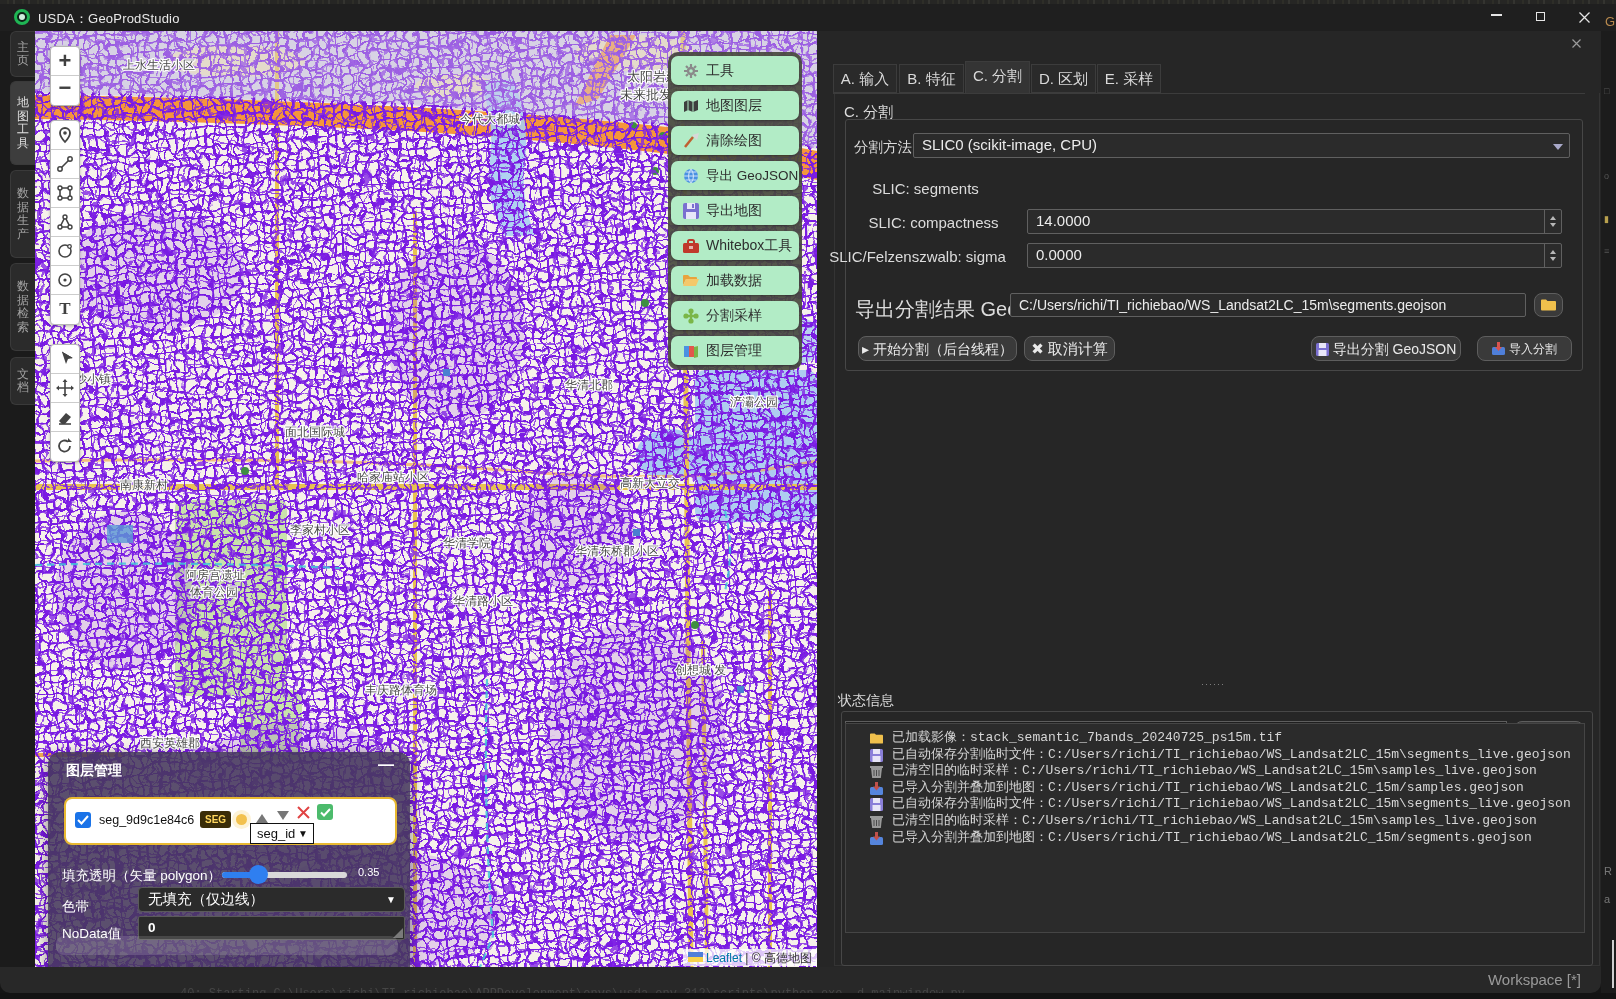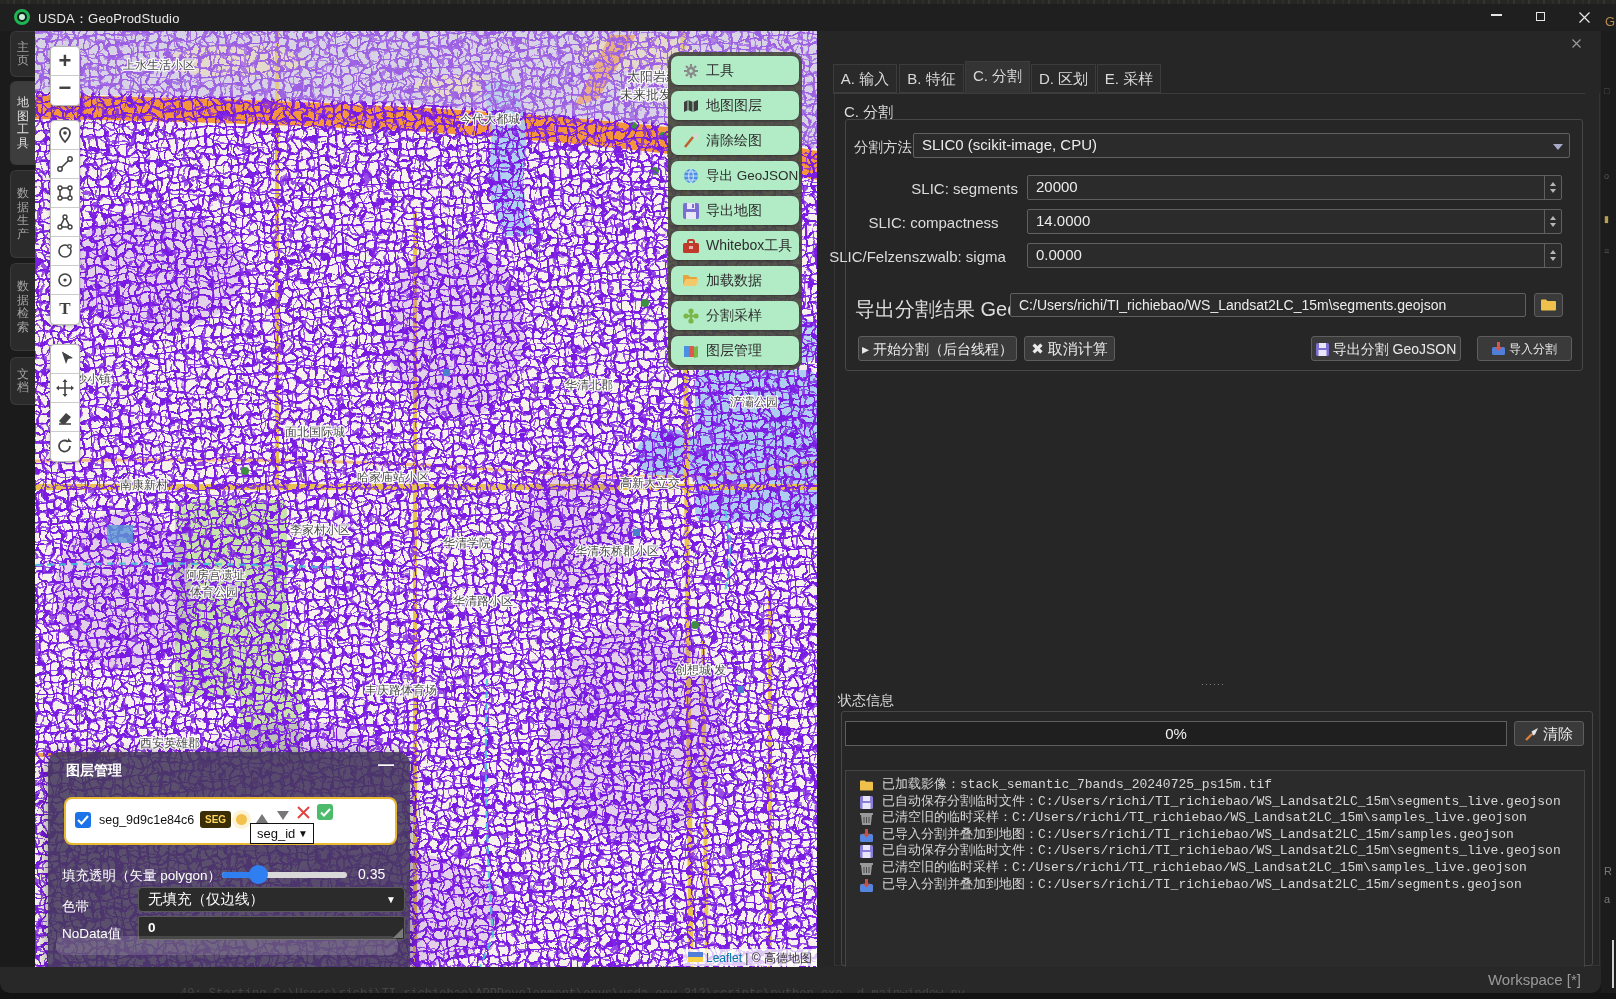--- a/index.html
+++ b/index.html
@@ -39,21 +39,21 @@
 #attr a{color:#0078a8}
 
 #rpanel{left:817px;top:31px;width:784px;height:936px;background:#262626;color:#dcdcdc;font-size:15px}
 .rtab{position:absolute;top:33px;height:29px;background:#2a2a2a;border:1px solid #3c3c3c;color:#d9d9d9;font-size:15px;text-align:center;line-height:28px}
 .rtab.on{top:30px;height:32px;background:#343434;border-bottom:none}
 .gbox{position:absolute;border:1px solid #474747;border-radius:3px}
 .inp{position:absolute;background:#2b2b2b;border:1px solid #606060;border-radius:2px;color:#ececec;font-size:15px;padding:0 8px;line-height:22px}
 .spin{position:absolute;right:0;top:0;width:17px;height:100%;border-left:1px solid #606060}
 .spin:before{content:"";position:absolute;left:4.5px;top:3px;border:3.5px solid transparent;border-bottom:4.5px solid #b7b7b7}
 .spin:after{content:"";position:absolute;left:4.5px;bottom:3px;border:3.5px solid transparent;border-top:4.5px solid #b7b7b7}
-.btn{position:absolute;background:#3a3a3a;border:1px solid #5e5e5e;border-radius:3px;color:#eaeaea;font-size:15px;text-align:center}
+.btn{position:absolute;background:#3a3a3a;border:1px solid #5e5e5e;border-radius:8px;color:#eaeaea;font-size:15px;text-align:center}
 .lab{position:absolute;color:#dcdcdc;font-size:15px}
 #progress{position:absolute;background:#1f1f1f;border:1px solid #5e5e5e;color:#f0f0f0;text-align:center;font-size:15px}
 #logbox{position:absolute;background:#2b2b2b;border:1px solid #454545;font-family:"Liberation Mono",monospace;font-size:13px;color:#d6d6d6}
 .logline{position:relative;white-space:nowrap;height:16.6px;line-height:16.6px;padding-left:24px}
 .lic{position:absolute;left:2px;top:2px;width:13px;height:13px}
 </style></head><body>
 <div id="stage">
 <div class="abs" id="topsliver"></div>
 <div class="abs" id="titlebar">
   <div class="logo"></div>
@@ -364,21 +364,21 @@
       <div style="position:absolute;left:251px;top:5px;width:16px;height:16px;background:#4cbb6c;border-radius:3px"></div>
       <svg style="position:absolute;left:254px;top:9px" width="11" height="9" viewBox="0 0 11 9">
             <path d="M1 4.5l3 3L10 1" stroke="#fff" stroke-width="2" fill="none"></path>
           </svg>
       <div style="position:absolute;left:184px;top:24px;width:64px;height:21px;background:#fff;border:1.5px solid #111;color:#111;font-size:13px;line-height:19px;padding-left:6px">seg_id <span style="float:right;margin-right:5px;font-size:10px">▼</span></div>
     </div>
     <div style="position:absolute;left:14px;top:115px;font-size:13.5px">填充透明（矢量 polygon）</div>
     <div style="position:absolute;left:174px;top:120px;width:125px;height:6px;border-radius:3px;background:#d9d9d9"></div>
     <div style="position:absolute;left:174px;top:120px;width:36px;height:6px;border-radius:3px;background:#2f7ff0"></div>
     <div style="position:absolute;left:201px;top:113px;width:19px;height:19px;border-radius:50%;background:#2f7ff0"></div>
-    <div style="position:absolute;left:310px;top:114px;font-size:14px">0.35</div>
+    <div style="position:absolute;left:310px;top:114px;font-size:11px">0.35</div>
     <div style="position:absolute;left:14px;top:146px;font-size:13.5px">色带</div>
     <div style="position:absolute;left:90px;top:135px;width:267px;height:25px;background:#2b2b2b;border:1px solid #5a5a5a;border-radius:4px;color:#fff;font-size:13.5px;font-weight:normal;line-height:23px;padding-left:9px;font-size:14.5px!important">无填充（仅边线）<span style="position:absolute;right:8px;top:0;font-size:10px">▼</span></div>
     <div style="position:absolute;left:14px;top:173px;font-size:13.5px">NoData值</div>
     <div style="position:absolute;left:90px;top:164px;width:267px;height:24px;background:#2b2b2b;border:1px solid #5a5a5a;border-radius:2px;color:#fff;font-size:13.5px;font-weight:bold;line-height:22px;padding-left:9px">0<span style="position:absolute;right:1px;bottom:1px;width:0;height:0;border-left:10px solid transparent;border-bottom:10px solid #7a7a7a"></span></div>
     <div style="position:absolute;left:8px;top:184px;width:342px;height:19px;background:rgba(255,255,255,.14);border-radius:8px"></div>
   </div>
   <div id="attr"><span style="display:inline-block;width:15px;height:10px;background:linear-gradient(#4f7fd9 50%,#f7d34c 50%);margin-right:3px"></span><a>Leaflet</a> | © 高德地图</div>
 </div>
 <div class="abs" id="rpanel">
   <svg style="position:absolute;right:20px;top:8px" width="9" height="9" viewBox="0 0 9 9">
@@ -391,22 +391,21 @@
   <div class="rtab" style="left:280px;width:64px">E. 采样</div>
   <div style="position:absolute;left:17px;top:62px;width:766px;height:873px;border:1px solid #343434;border-top:none"></div>
   <div style="position:absolute;left:16px;top:62px;right:16px;height:1px;background:#3c3c3c"></div>
   <div class="lab" style="left:27px;top:72px">C. 分割</div>
   <div class="gbox" style="left:28px;top:88px;width:738px;height:252px"></div>
 
   <div class="lab" style="left:37px;top:107px;font-size:14.5px">分割方法</div>
   <div class="inp" style="left:96px;top:102px;width:657px;height:25px">SLIC0 (scikit-image, CPU)
     <span style="position:absolute;right:6px;top:10px;border:5px solid transparent;border-top:6px solid #a9a9c9"></span></div>
 
-  <div class="lab" style="left:0;top:149px;width:201px;text-align:right">SLIC: segments</div>
-  <div class="inp" style="left:210px;top:144px;width:535px;height:25px">20000<span class="spin"></span></div>
+  <div class="lab" style="left:8px;top:149px;width:201px;text-align:center">SLIC: segments</div>
   <div class="lab" style="left:16px;top:183px;width:201px;text-align:center">SLIC: compactness</div>
   <div class="inp" style="left:210px;top:178px;width:535px;height:25px">14.0000<span class="spin"></span></div>
   <div class="lab" style="left:0;top:217px;width:201px;text-align:center">SLIC/Felzenszwalb: sigma</div>
   <div class="inp" style="left:210px;top:212px;width:535px;height:25px">0.0000<span class="spin"></span></div>
 
   <div class="lab" style="left:38px;top:265px;font-size:20px">导出分割结果 GeoJSON</div>
   <div class="inp" style="left:193px;top:262px;width:516px;height:24px;font-size:14px">C:/Users/richi/TI_richiebao/WS_Landsat2LC_15m\segments.geojson</div>
   <div class="btn" style="left:717px;top:262px;width:29px;height:24px"><svg width="15" height="12" viewBox="0 0 15 12" style="margin-top:5px">
           <path d="M0 1.5Q0 .5 1 .5H5L6.5 2H14Q15 2 15 3V10.5Q15 11.5 14 11.5H1Q0 11.5 0 10.5Z" fill="#f0c04c"></path>
         </svg></div>
@@ -426,21 +425,21 @@
 
   <div style="position:absolute;left:384px;top:648px;color:#8a8a8a;font-size:9px;letter-spacing:1px">······</div>
 
   <div class="lab" style="left:21px;top:661px;font-size:14px">状态信息</div>
   <div class="gbox" style="left:24px;top:680px;width:752px;height:255px"></div>
   <div id="progress" style="left:28px;top:690px;width:662px;height:25px;line-height:24px">0%</div>
   <div class="btn" style="left:697px;top:690px;width:70px;height:25px;line-height:24px"><svg width="14" height="13" viewBox="0 0 14 13" style="vertical-align:-2px;margin-right:4px">
           <path d="M1 12L7 6" stroke="#d87f3e" stroke-width="2.4"></path>
           <path d="M6.5 3.5L13 0l-3 6.5-2 1z" fill="#e8e8e8"></path>
         </svg>清除</div>
-  <div id="logbox" style="left:28px;top:739px;width:740px;height:210px;padding:6px 12px">
+  <div id="logbox" style="left:28px;top:692px;width:740px;height:210px;padding:6px 22px">
     <div class="logline"><svg class="lic" viewBox="0 0 14 12">
             <path d="M0 1.5Q0 .5 1 .5H5L6.5 2H13Q14 2 14 3V10.5Q14 11.5 13 11.5H1Q0 11.5 0 10.5Z" fill="#f0c04c"></path>
           </svg>已加载影像：stack_semantic_7bands_20240725_ps15m.tif</div>
     <div class="logline"><svg class="lic" viewBox="0 0 13 13">
             <rect width="13" height="13" rx="1.5" fill="#8a7fd8"></rect>
             <rect x="3" y="0" width="7" height="5" fill="#e8e6f8"></rect>
             <rect x="2.5" y="7" width="8" height="6" fill="#e8e6f8"></rect>
           </svg>已自动保存分割临时文件：C:/Users/richi/TI_richiebao/WS_Landsat2LC_15m\segments_live.geojson</div>
     <div class="logline"><svg class="lic" viewBox="0 0 13 13">
             <path d="M1 3h11l-1.2 10H2.2Z" fill="#9a9a9a"></path>

